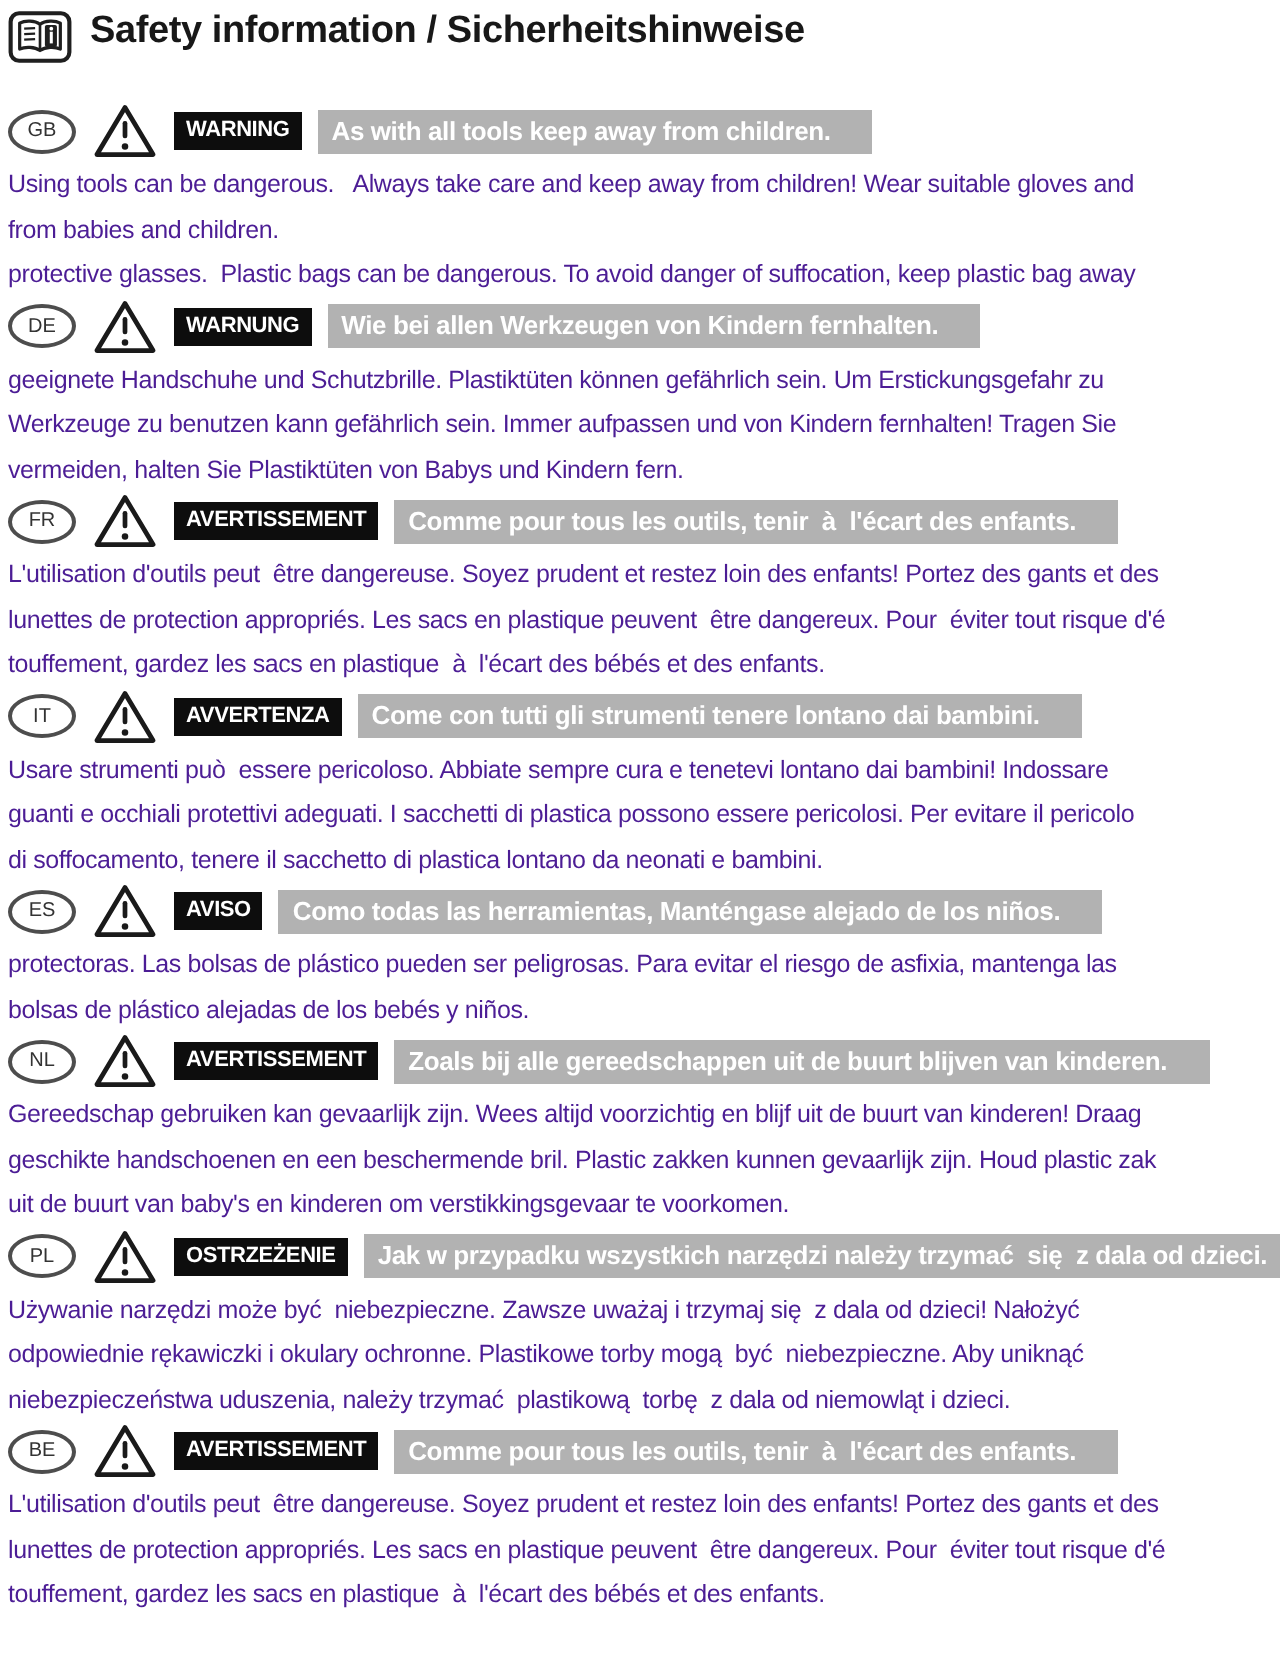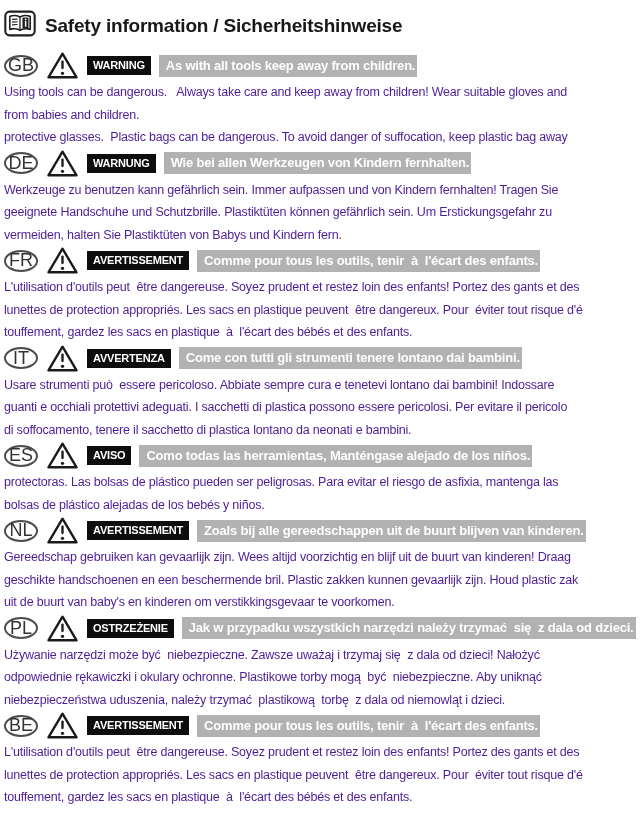--- a/index.html
+++ b/index.html
@@ -7,59 +7,59 @@
     position:relative;
     width:640px;height:834px;
     background:#ffffff;
     overflow:hidden;
     font-family:"Liberation Sans", sans-serif;
     box-sizing:border-box;
     padding:5px 0 0 4px;
   }
   
   .header{
-    display:flex;align-items:flex-end;gap:9px;
+    display:flex;align-items:flex-start;gap:9px;
     height:32px;margin-bottom:16px;
   }
   .book-icon{display:inline-flex;align-items:center;}
   .page-title{
     margin:0;
     font-size:19px;font-weight:bold;color:#181818;
     letter-spacing:-0.2px;
   }
   
   .lang-section{margin-bottom:2px;}
   .marker-row{
     display:flex;align-items:center;
     height:25px;margin-bottom:3px;
     gap:8px;
   }
   .lang-oval{
     display:inline-flex;align-items:center;justify-content:center;
     min-width:34px;height:22px;
     border:2px solid #4d4d4d;border-radius:50%;
-    font-size:18px;color:#333333;
+    font-size:10px;color:#333333;
     padding:0 2px;box-sizing:border-box;
     flex:0 0 auto;
   }
   .warn-triangle{display:inline-flex;align-items:center;flex:0 0 auto;}
   .warn-label{
     display:inline-block;
     background:#0d0d0d;color:#ffffff;
     font-weight:bold;font-size:11px;
     padding:3px 6px 4px 6px;
     letter-spacing:-0.2px;
     white-space:pre;
     flex:0 0 auto;
   }
   .headline{
     display:inline-block;
     background:#b2b2b2;color:#ffffff;
     font-weight:bold;font-size:13px;
-    padding:3px 2px 4px 7px;
+    padding:3px 21px 4px 7px;
     letter-spacing:-0.2px;
     white-space:pre;
     flex:0 0 auto;
   }
   .body-text{color:#4c1d95;}
   .body-line{
     font-size:12.5px;
     line-height:22.5px;
     letter-spacing:-0.2px;
     white-space:pre;
@@ -114,22 +114,22 @@
         <svg width="33" height="29" viewBox="0 0 36 32">
           <path d="M18 3 L33.5 29 L2.5 29 Z" fill="none" stroke="#1a1a1a" stroke-width="2.6" stroke-linejoin="round"></path>
           <rect x="16.7" y="10.5" width="2.6" height="9.5" rx="1.2" fill="#1a1a1a"></rect>
           <circle cx="18" cy="24.6" r="1.8" fill="#1a1a1a"></circle>
         </svg>
       </span>
       <span class="warn-label">WARNUNG</span>
       <span class="headline">Wie bei allen Werkzeugen von Kindern fernhalten.</span>
     </div>
     <div class="body-text">
+      <div class="body-line">geeignete Handschuhe und Schutzbrille. Plastiktüten können gefährlich sein. Um Erstickungsgefahr zu</div>
       <div class="body-line">Werkzeuge zu benutzen kann gefährlich sein. Immer aufpassen und von Kindern fernhalten! Tragen Sie</div>
-      <div class="body-line">geeignete Handschuhe und Schutzbrille. Plastiktüten können gefährlich sein. Um Erstickungsgefahr zu</div>
       <div class="body-line">vermeiden, halten Sie Plastiktüten von Babys und Kindern fern.</div>
     </div>
   </section>
 
   <section class="lang-section">
     <div class="marker-row">
       <span class="lang-oval">FR</span>
       <span class="warn-triangle">
         <svg width="33" height="29" viewBox="0 0 36 32">
           <path d="M18 3 L33.5 29 L2.5 29 Z" fill="none" stroke="#1a1a1a" stroke-width="2.6" stroke-linejoin="round"></path>

